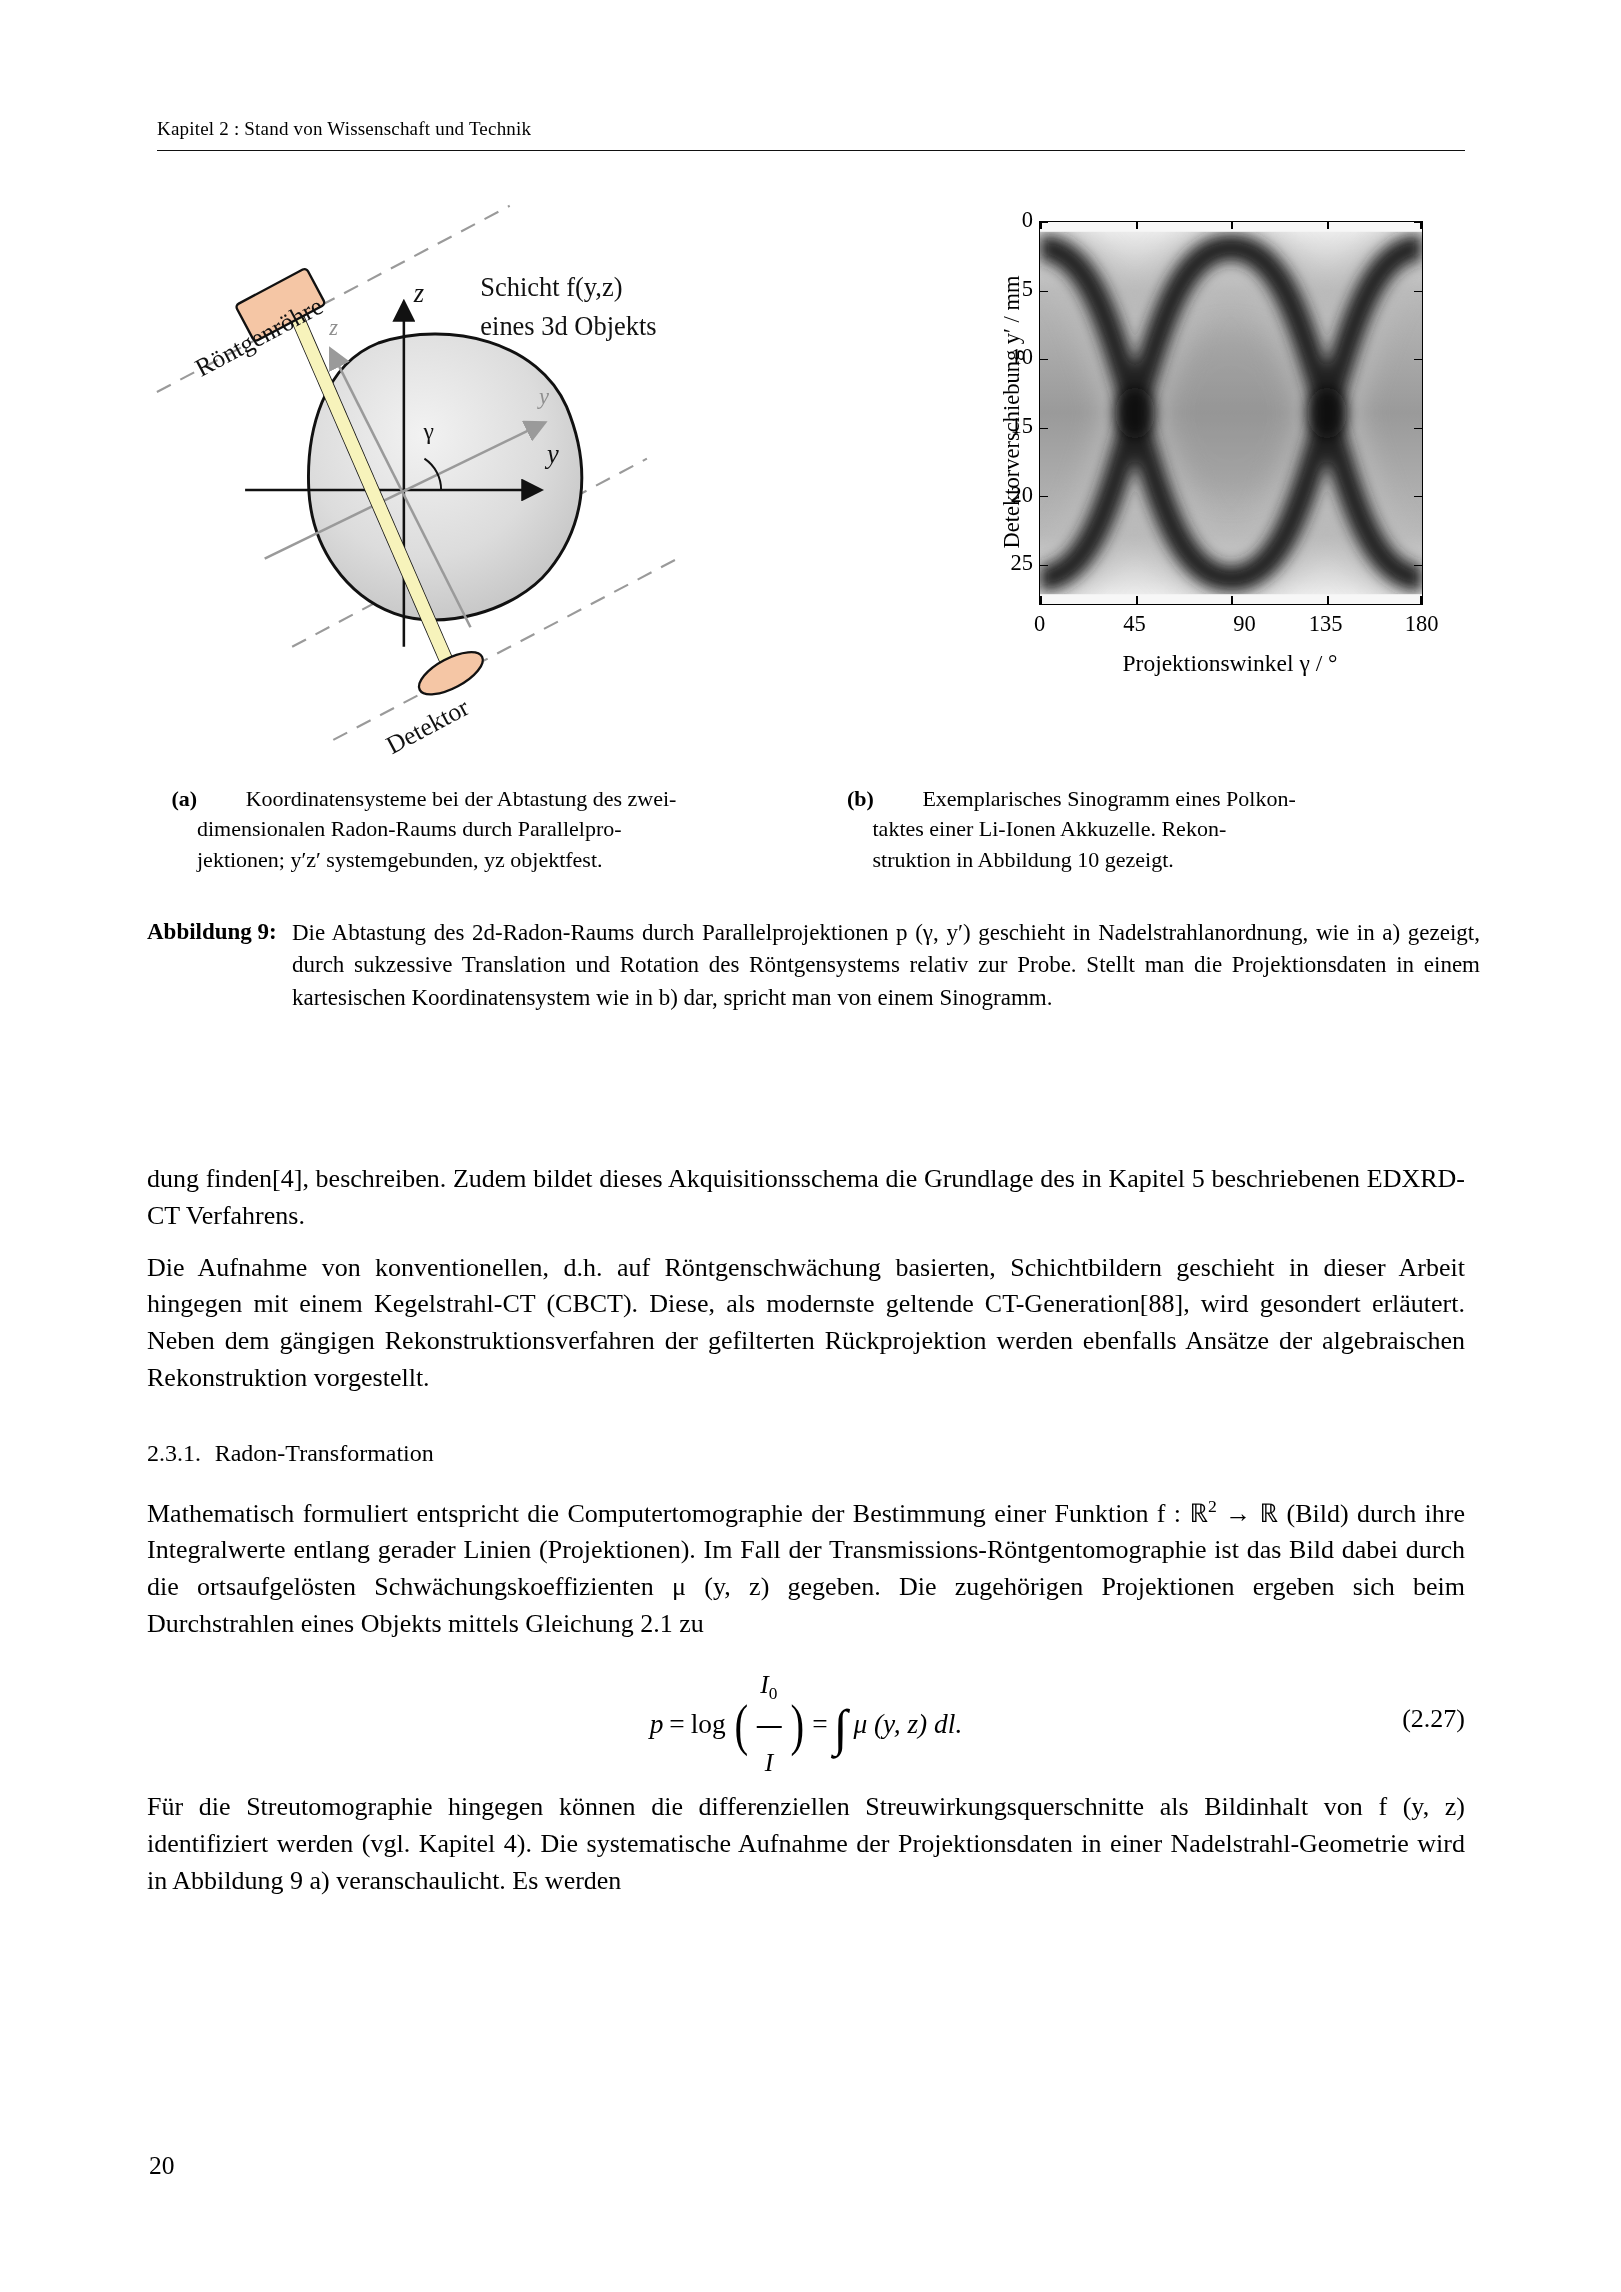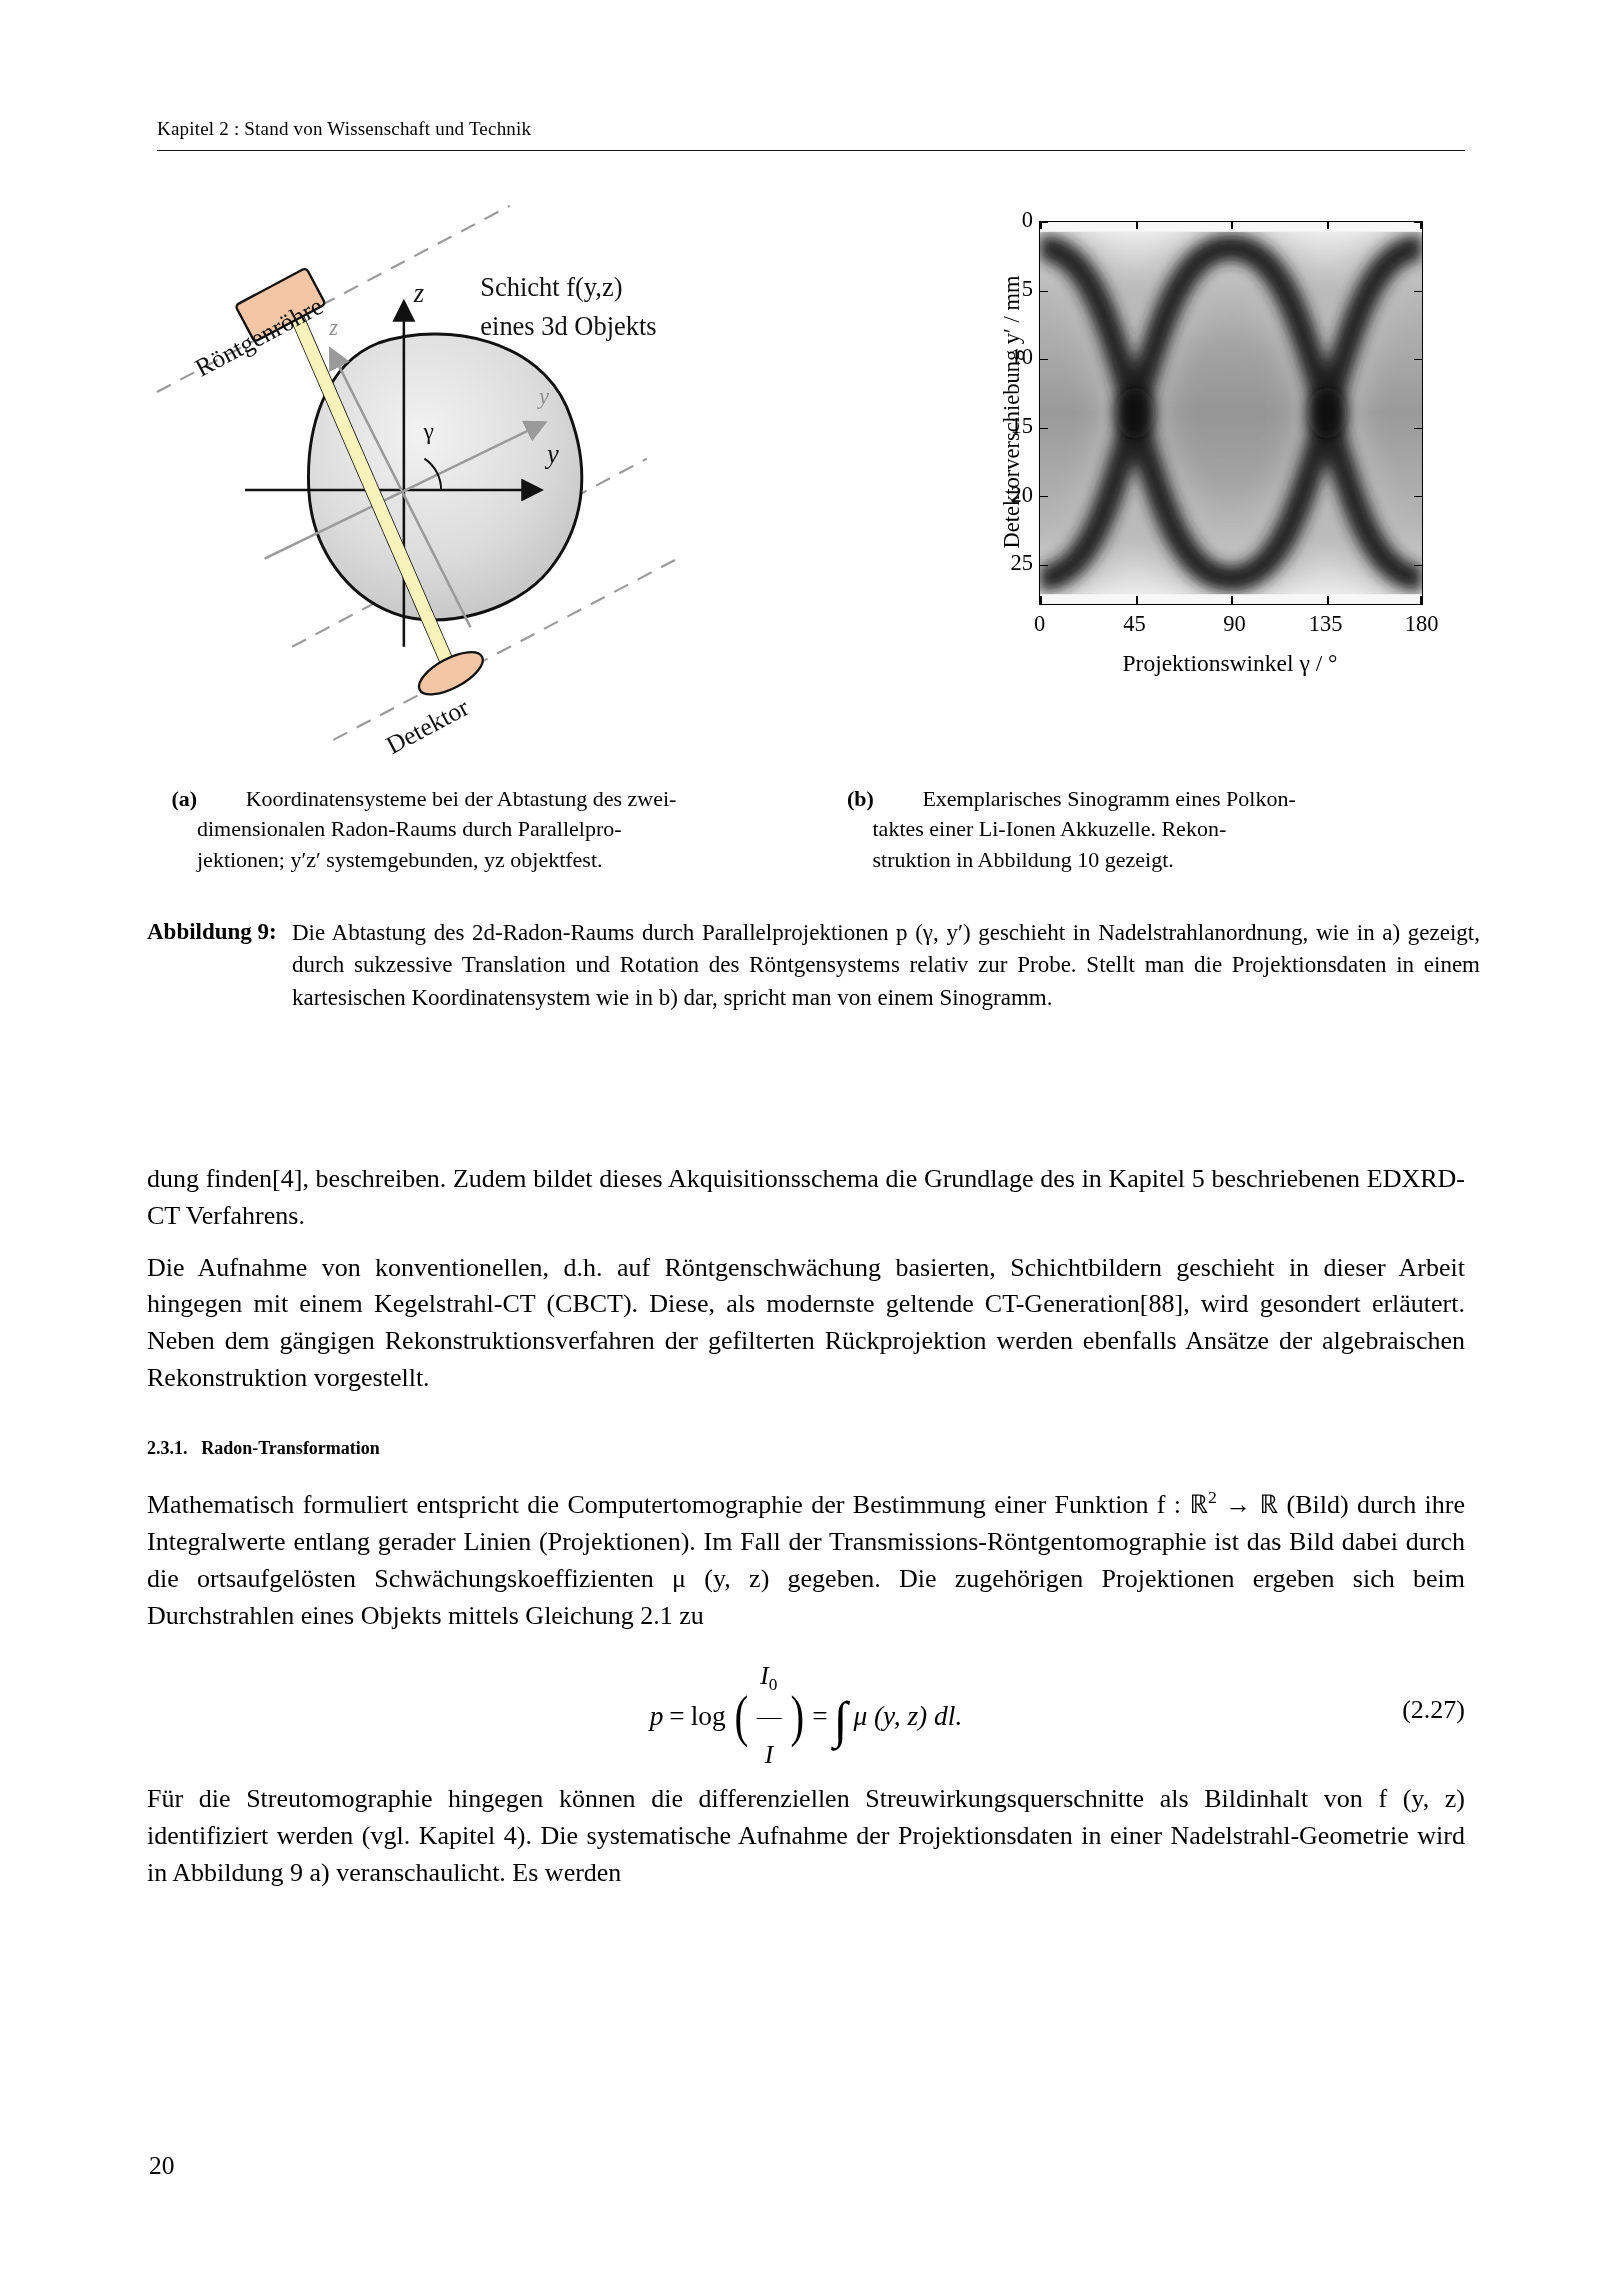--- a/index.html
+++ b/index.html
@@ -189,22 +189,22 @@
     font-size: 26px;
     line-height: 1.42;
     text-align: justify;
   }
   .body-block p {
     margin: 0 0 14.7px 0;
   }
   .body-block p.noindent { text-indent: 0; }
 
   h3.section {
-    font-size: 18px;
-    font-weight: bold;
+    font-size: 24px;
+    font-weight: normal;
     margin: 39px 0 23.5px 0;
   }
   h3.section .num { margin-right: 13.7px; }
 
   .eqn-row {
     position: relative;
     margin: 29px 0 27.4px 0;
     height: 90px;
   }
   .eqn-center {
@@ -352,21 +352,21 @@
 
           <div class="ytick" style="top:-13.7px;">0</div>
           <div class="ytick" style="top:55px;">5</div>
           <div class="ytick" style="top:123px;">10</div>
           <div class="ytick" style="top:192px;">15</div>
           <div class="ytick" style="top:261px;">20</div>
           <div class="ytick" style="top:329px;">25</div>
 
           <div class="xtick" style="left:-29px;">0</div>
           <div class="xtick" style="left:66px;">45</div>
-          <div class="xtick" style="left:166px;">90</div>
+          <div class="xtick" style="left:176px;">90</div>
           <div class="xtick" style="left:257px;">135</div>
           <div class="xtick" style="left:353px;">180</div>
 
           <div class="xlabel-b">Projektionswinkel γ / °</div>
 
           <div class="plot-box">
             <svg class="sino-layer" width="382" height="382" viewBox="0 0 390 390" preserveAspectRatio="none">
               <defs>
                 <linearGradient id="bgFade" x1="0" y1="0" x2="0" y2="1">
                   <stop offset="0%" stop-color="#f4f4f4"></stop>

